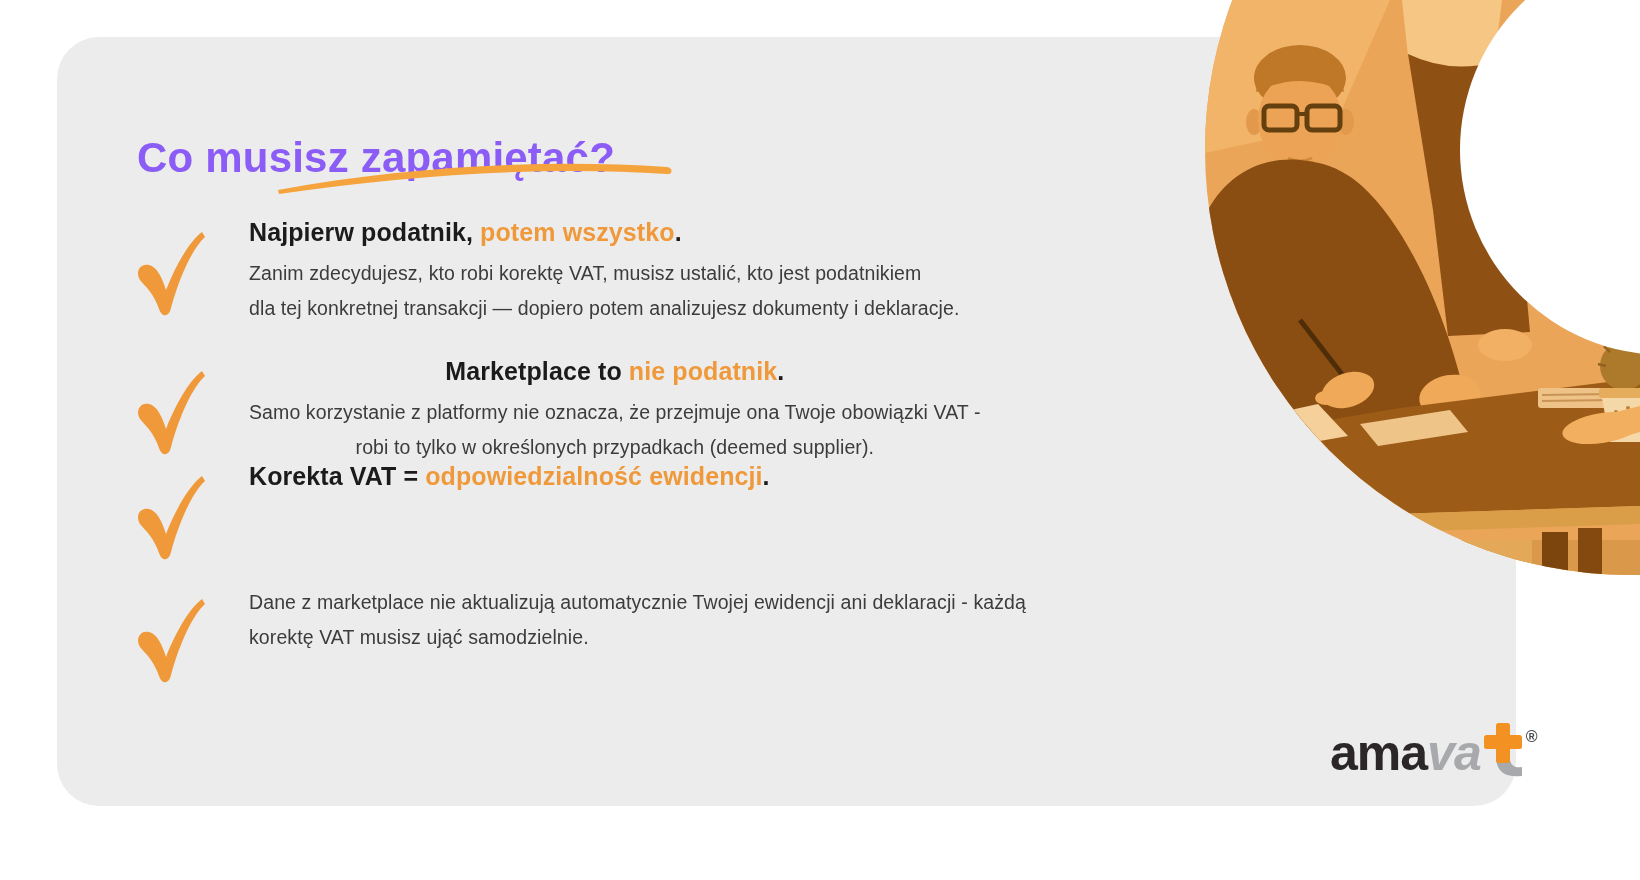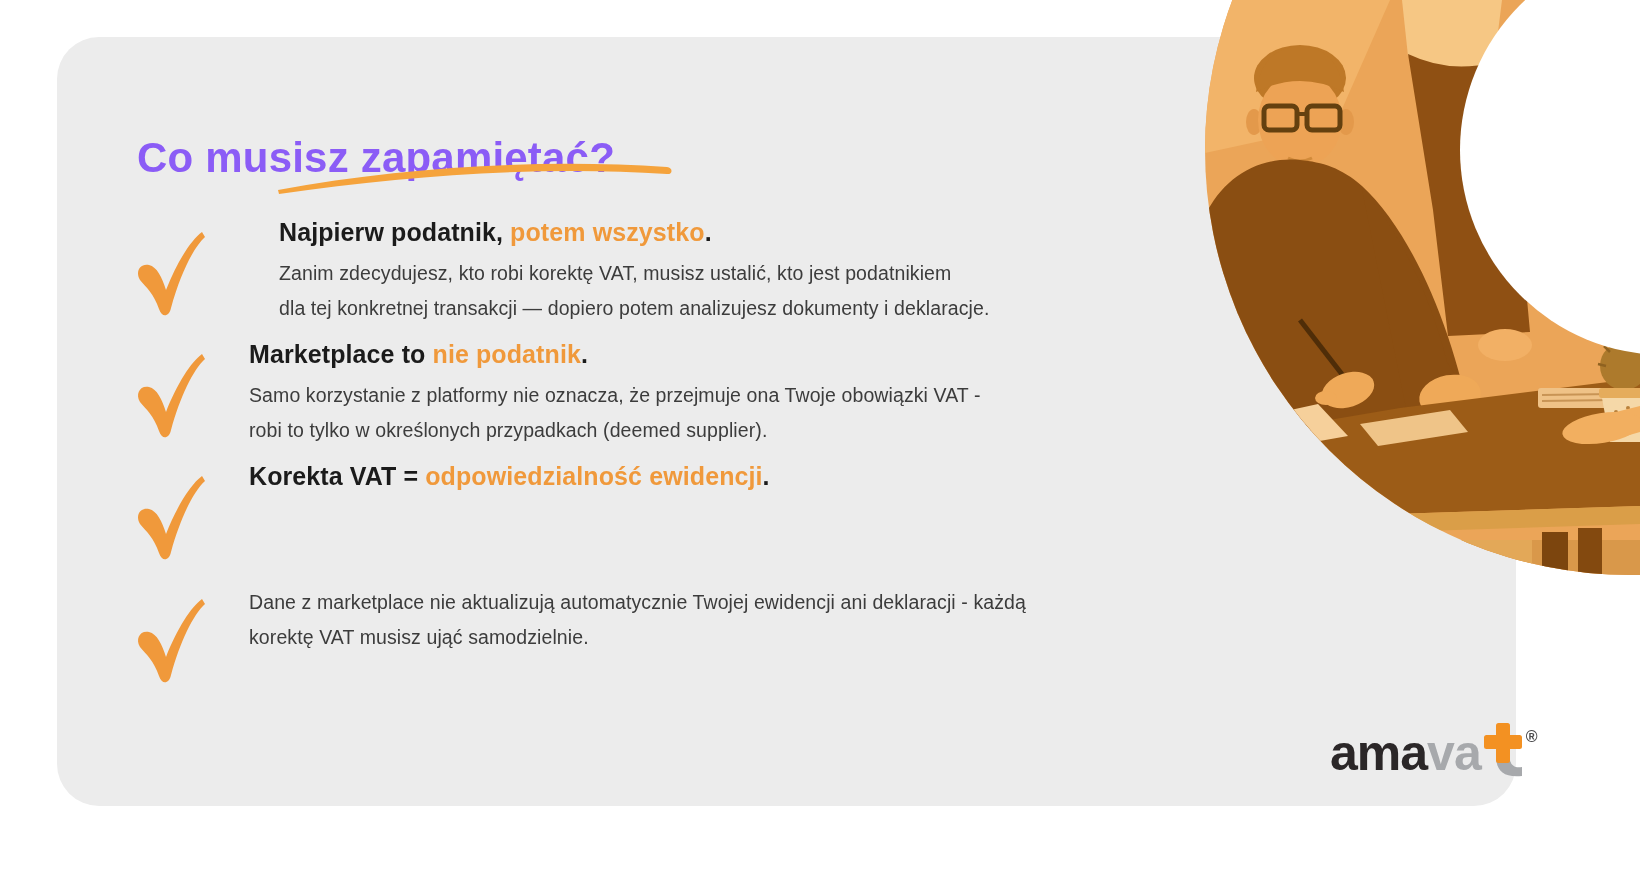--- a/index.html
+++ b/index.html
@@ -29,22 +29,22 @@
     position:absolute;
     left:276px;top:158px;
     width:398px;height:38px;
   }
   .item{
     position:absolute;
     left:133px;
     display:flex;
     align-items:flex-start;
   }
-  .item-1{top:218px;gap:30px;}
-  .item-2{top:340px;}
+  .item-1{top:218px;}
+  .item-2{top:357px;text-align:center;}
   .item-3{top:462px;}
   .item-4{top:585px;}
   .check-box{
     width:72px;height:92px;
     margin-top:12px;
     flex:0 0 72px;
   }
   .item-text{margin-left:44px;max-width:1000px;}
   .item-heading{
     font-size:25px;
@@ -75,21 +75,21 @@
     display:flex;
     align-items:flex-end;
   }
   .logo-text{
     font-size:50px;
     font-weight:800;
     letter-spacing:-1px;
     line-height:54px;
   }
   .logo-dark{color:#2B2728;}
-  .logo-gray{color:#A7A9AC;}
+  .logo-gray{color:#A7A9AC;font-style:italic;}
   .logo-tplus{width:40px;height:58px;margin-left:2px;}
   .logo-reg{
     font-size:16px;
     font-weight:700;
     color:#4A4A4C;
     margin:0 0 34px 3px;
   }
 </style>
 </head>
 <body>

